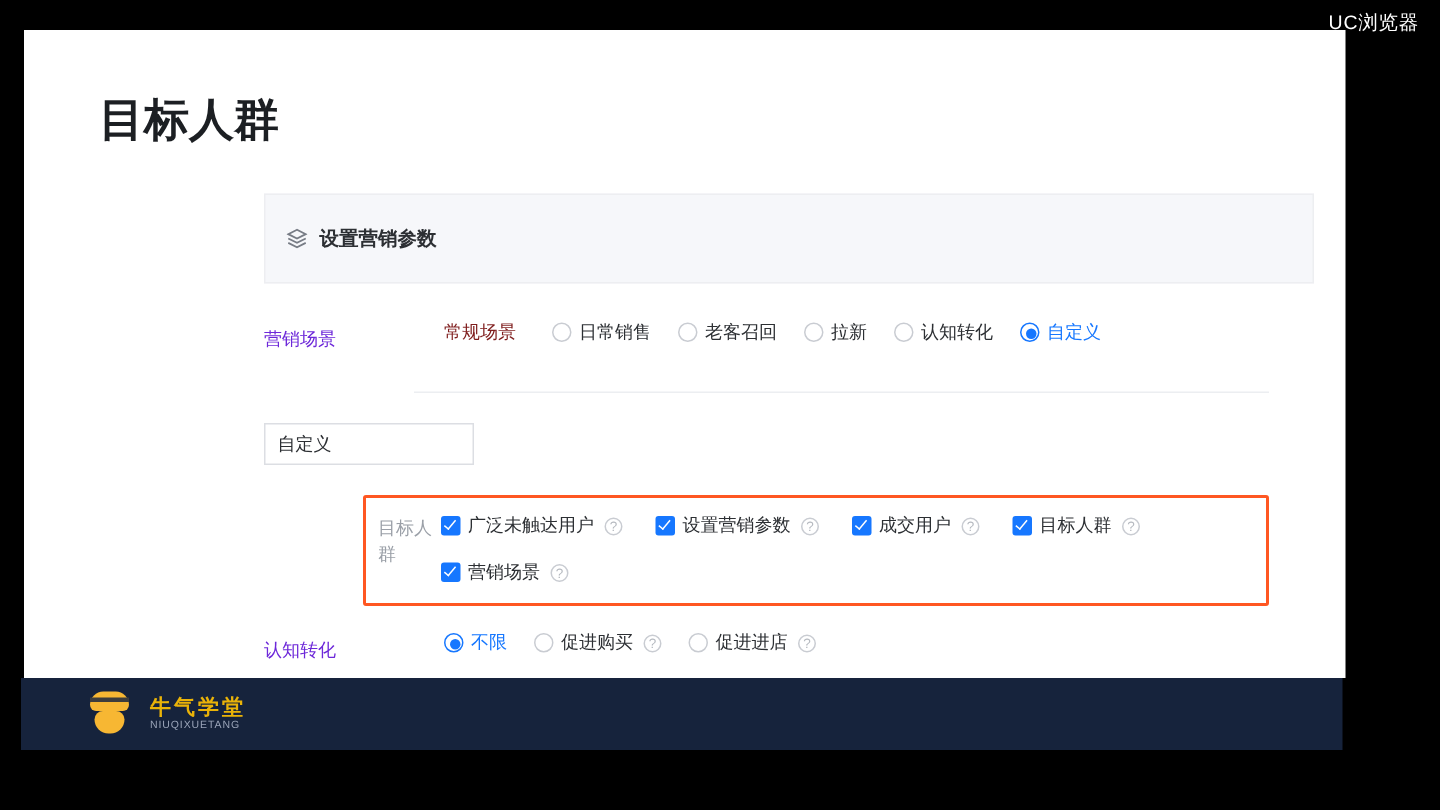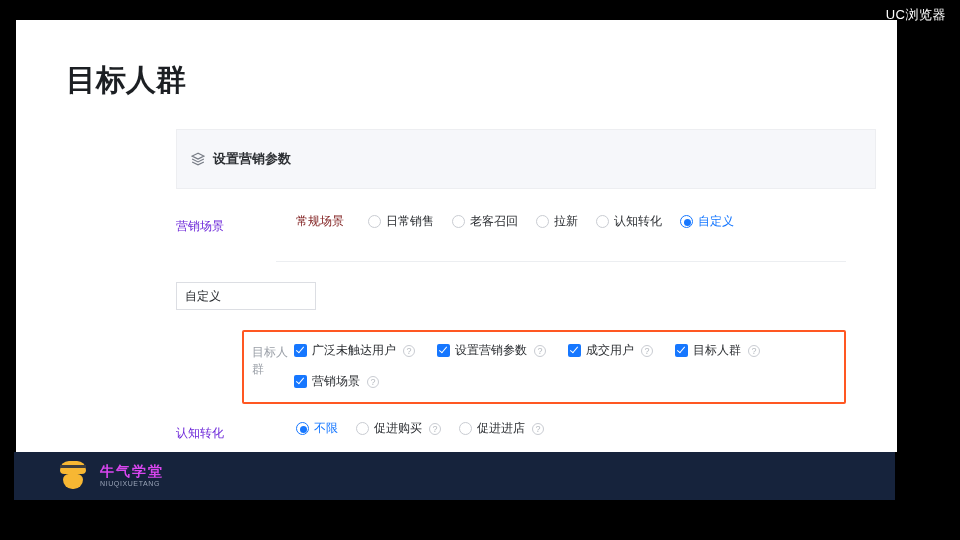--- a/index.html
+++ b/index.html
@@ -215,21 +215,21 @@
     background: #f7b733;
     border-radius: 6px 6px 10px 10px;
     position: absolute;
     top: 13px; left: 7px;
   }
   .brand-text {
     display: flex;
     flex-direction: column;
     line-height: 1.1;
   }
-  .brand-cn { color: #d946ef; font-size: 14px; font-weight: 600; letter-spacing: 2px; text-align: center;}
+  .brand-cn { color: #eab308; font-size: 14px; font-weight: 600; letter-spacing: 2px; text-align: center;}
   .brand-en { color: #9aa4b8; font-size: 7px; letter-spacing: 0.6px; }
   .rb { margin-bottom: 16px; }
   .rb1 { margin-bottom: 26px; }
 </style>
 </head>
 <body>
 
 <div class="watermark">UC浏览器</div>
 
 <div class="slide">

